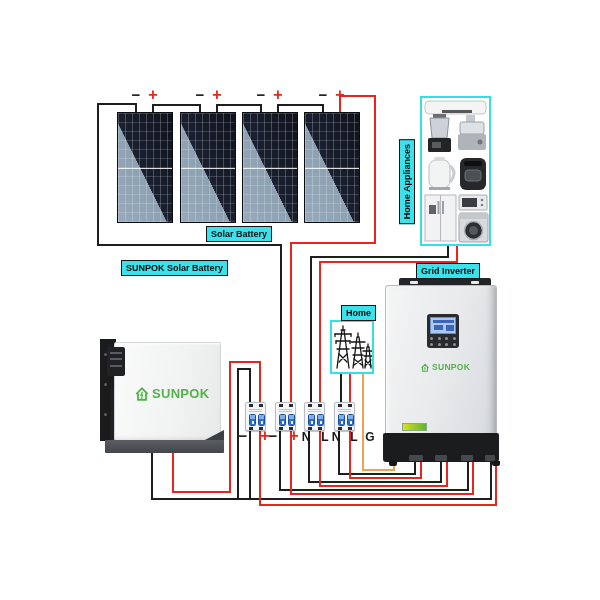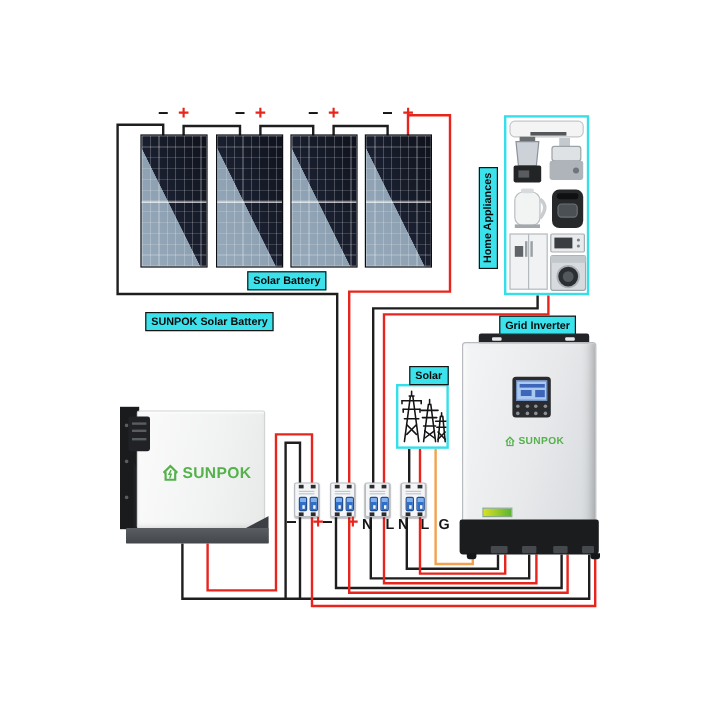--- a/index.html
+++ b/index.html
@@ -121,21 +121,21 @@
   <span class="ptLabel" style="left:200px">−</span>
   <span class="ptLabel pos" style="left:217px">+</span>
   <span class="ptLabel" style="left:261px">−</span>
   <span class="ptLabel pos" style="left:278px">+</span>
   <span class="ptLabel" style="left:323px">−</span>
   <span class="ptLabel pos" style="left:340px">+</span>
 
   <span class="tag" style="left:206px;top:226px">Solar Battery</span>
   <span class="tag" style="left:121px;top:260px">SUNPOK Solar Battery</span>
   <span class="tag" style="left:416px;top:263px">Grid Inverter</span>
-  <span class="tag" style="left:341px;top:305px">Solar</span>
+  <span class="tag" style="left:341px;top:305px">Home</span>
   <span class="tag vertical" style="left:399px;top:139px">Home Appliances</span>
 
   <div class="cyanbox" style="left:420px;top:96px;width:71px;height:150px">
     <svg width="67" height="146" viewBox="0 0 67 146">
       <g>
         <rect x="3" y="3" width="61" height="13" rx="4" fill="#f4f4f4" stroke="#c3c6c9"></rect>
         <rect x="20" y="12" width="30" height="3" fill="#55585b"></rect>
       </g>
       <g>
         <rect x="11" y="16" width="13" height="4" fill="#6b6e71"></rect>

